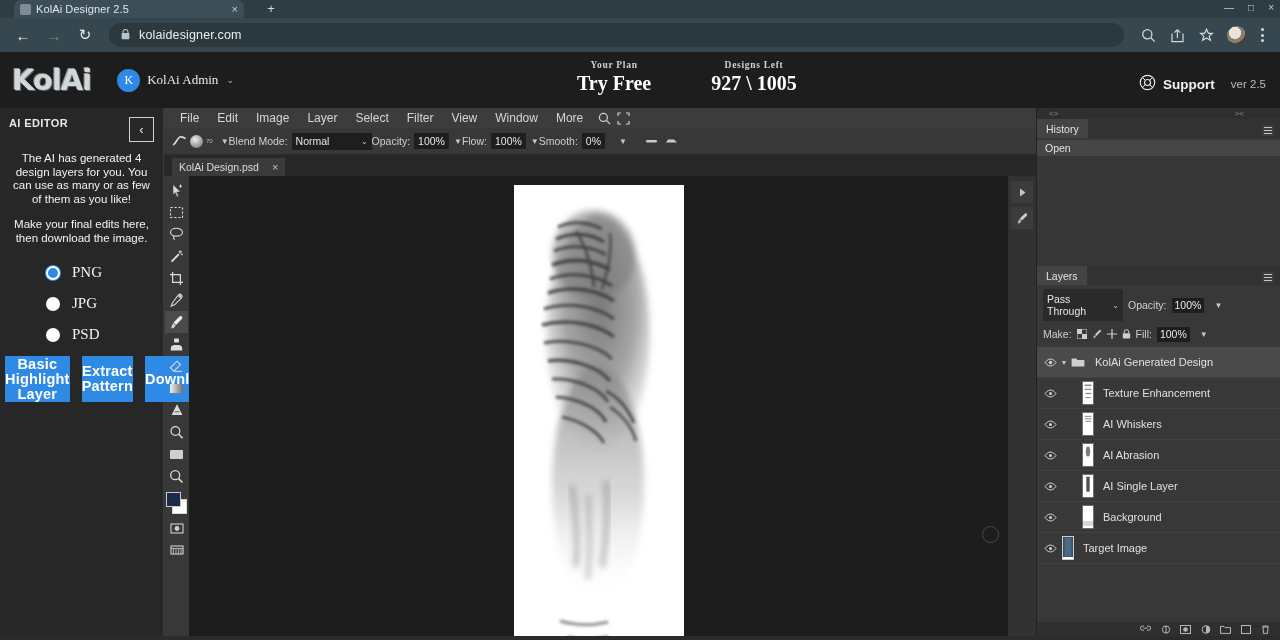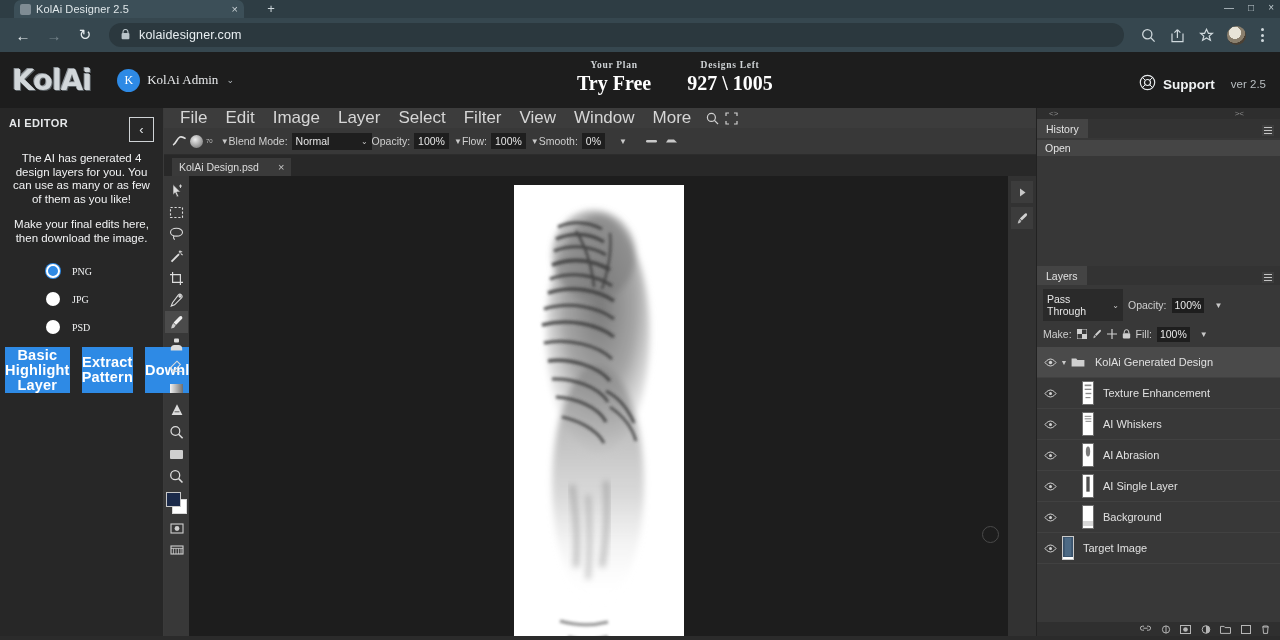--- a/index.html
+++ b/index.html
@@ -45,21 +45,21 @@
     position:relative; }
   .logo { margin-left:12px; font-size:29px; font-weight:bold; letter-spacing:-1px;
     color:#d2d7da; font-family:"DejaVu Sans", sans-serif;
     text-shadow:1px 1px 0 #5c6266, -1px -1px 0 #8d9398; }
   .user { display:flex; align-items:center; gap:7px; margin-left:26px; }
   .avatar { width:23px; height:23px; border-radius:50%; background:#2e8ae5;
     color:#fff; font-size:12px; display:flex; align-items:center; justify-content:center;
     font-family:"Liberation Serif", serif; }
   .username { font-size:13px; color:#e8eaec; font-family:"Liberation Serif", serif; }
   .caret-sm { color:#b6bcc0; font-size:9px; margin-left:1px; }
-  .plans { position:absolute; left:577px; top:8px; display:flex; gap:36px; }
+  .plans { position:absolute; left:577px; top:8px; display:flex; gap:60px; }
   .plan-lbl { font-size:9.5px; color:#cfd3d6; font-family:"Liberation Serif", serif;
     letter-spacing:.7px; text-align:center; font-weight:bold; }
   .plan-val { font-size:20px; color:#fff; font-family:"Liberation Serif", serif;
     font-weight:bold; text-align:center; margin-top:2px; }
   .hdr-right { position:absolute; right:14px; top:0; height:64px; display:flex;
     align-items:center; gap:16px; }
   .support { display:flex; align-items:center; gap:7px; color:#f0f2f3;
     font-size:13.5px; font-weight:bold; }
   .ver { font-size:11.5px; color:#b9bec1; }
 
@@ -77,52 +77,52 @@
     font-size:13px; }
   .ai-msg { padding:10px 8px 0 8px; font-size:11.5px; color:#f2f3f4;
     text-align:center; line-height:13.5px; }
   .ai-msg p + p { margin-top:12px; }
   .radios { margin:19px 0 0 46px; display:flex; flex-direction:column; gap:14px; }
   .radio-row { display:flex; align-items:center; gap:12px; }
   .radio { width:14px; height:14px; border-radius:50%; background:#fff; flex:none;
     display:flex; align-items:center; justify-content:center; }
   .radio.sel { background:#2e8ae5; border:2.5px solid #fff;
     box-shadow:0 0 0 1px #2e8ae5; }
-  .radio-lbl { font-size:10px; color:#f2f3f4; font-family:"Liberation Serif", serif; }
+  .radio-lbl { font-size:15px; color:#f2f3f4; font-family:"Liberation Serif", serif; }
   .btnstack { padding:13px 5px 0 5px; display:flex; gap:12px; }
   .bigbtn { height:46px; background:#2e8ae5; color:#fff; border:none;
     font-size:14.5px; font-weight:bold; display:flex; align-items:center;
     justify-content:center; text-align:center; line-height:15px; letter-spacing:.2px; }
   .bigbtn.light { background:#fcfcfc; color:#2e6fd0; margin-top:22px; }
 
   
   .ps { flex:1; background:#323232; display:flex; flex-direction:column;
     min-width:0; }
   .menubar { height:20px; background:#3c3c3c; display:flex; align-items:center;
     gap:0; padding-left:7px; }
-  .menu-item { font-size:17px; color:#d6d6d6; padding:0 9px; line-height:20px; }
+  .menu-item { font-size:12px; color:#d6d6d6; padding:0 9px; line-height:20px; }
   .menubar .mb-icon { margin-left:6px; color:#d0d0d0; display:flex; align-items:center; }
   .optbar { height:27px; background:#383838; display:flex; align-items:center;
     gap:0; padding-left:8px; border-bottom:1px solid #2c2c2c; }
   .opt-lbl { font-size:10.5px; color:#cfcfcf; margin-left:0; }
   .opt-field { background:#1e1e1e; color:#e6e6e6; font-size:10.5px; height:16px;
     display:flex; align-items:center; padding:0 4px; margin-left:4px; }
   .opt-select { background:#1e1e1e; color:#e6e6e6; font-size:10.5px; height:17px;
     width:80px; display:flex; align-items:center; justify-content:space-between;
     padding:0 4px; margin-left:4px; }
   .opt-caret { font-size:8px; color:#c9c9c9; margin-left:5px; }
   .brush-preset { display:flex; align-items:center; gap:3px; }
   .brush-dot { width:13px; height:13px; border-radius:50%;
     background:radial-gradient(circle at 40% 35%, #efefef, #8e8e8e 70%, #6d6d6d); }
   .tiny-num { font-size:6px; color:#bdbdbd; }
 
   .docbar { height:21px; background:#282828; display:flex; align-items:flex-end;
     padding-left:8px; }
   .doctab { height:18px; background:#3a3a3a; display:flex; align-items:center;
-    gap:19px; padding:0 7px; font-size:10.5px; color:#dcdcdc; }
+    gap:13px; padding:0 7px; font-size:10.5px; color:#dcdcdc; }
   .doctab-x { font-size:11px; color:#c5c5c5; }
 
   .ps-main { flex:1; display:flex; min-height:0; }
   .toolbar { width:25px; background:#383838; flex:none; display:flex;
     flex-direction:column; align-items:center; padding-top:3px; }
   .tool { width:23px; height:22px; display:flex; align-items:center;
     justify-content:center; color:#d3d3d3; position:relative; }
   .tool.active { background:#4b4b4b; }
   .tool svg { display:block; }
   .swatches { margin-top:4px; width:23px; height:26px; position:relative; }

